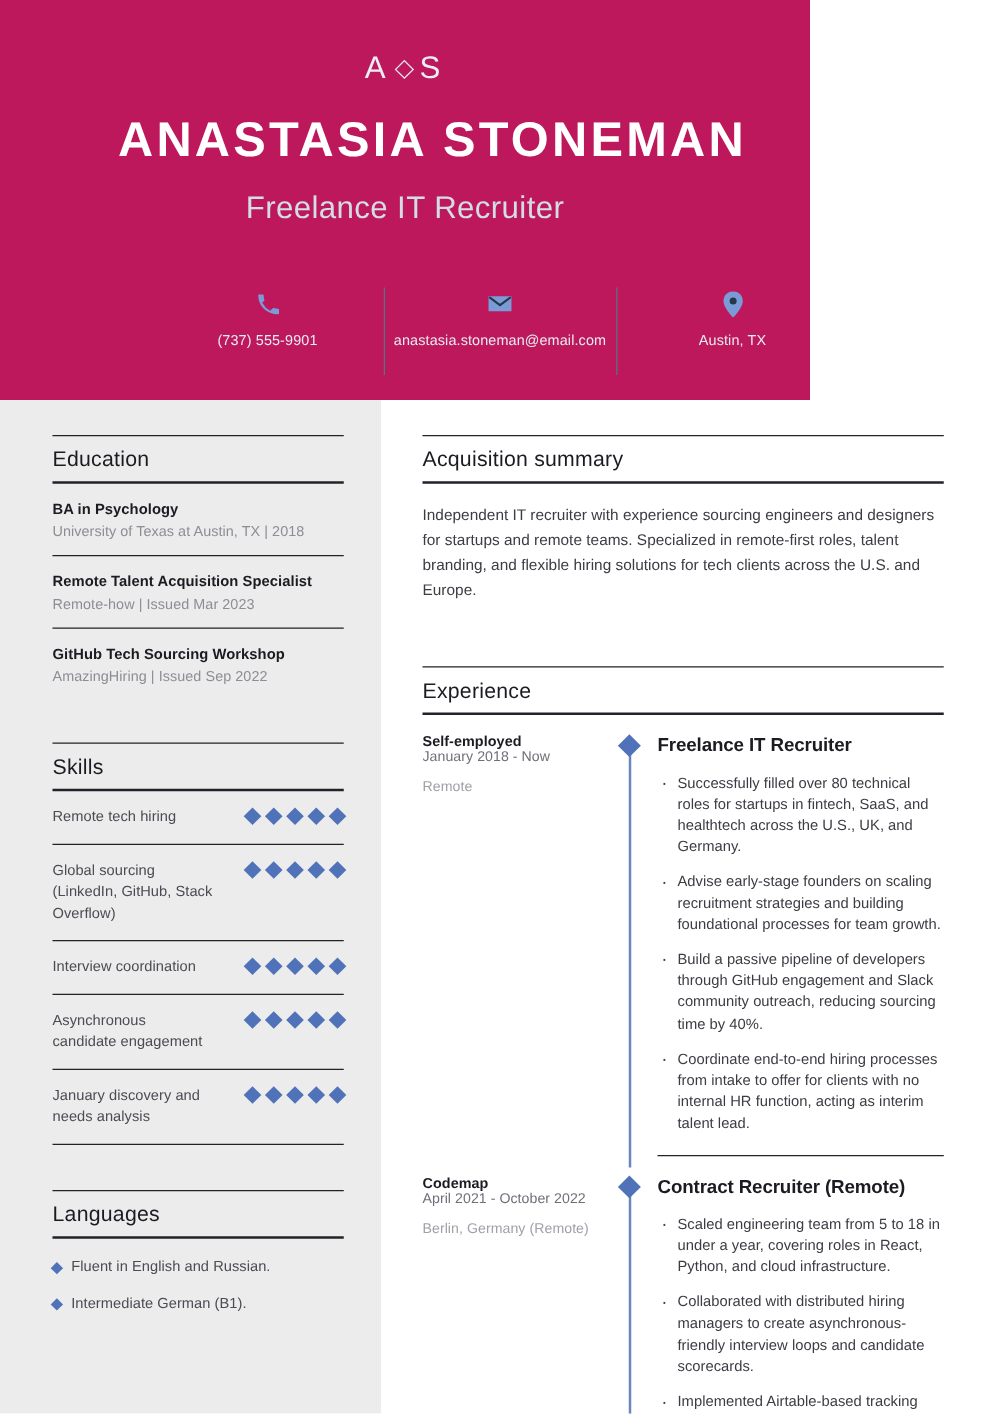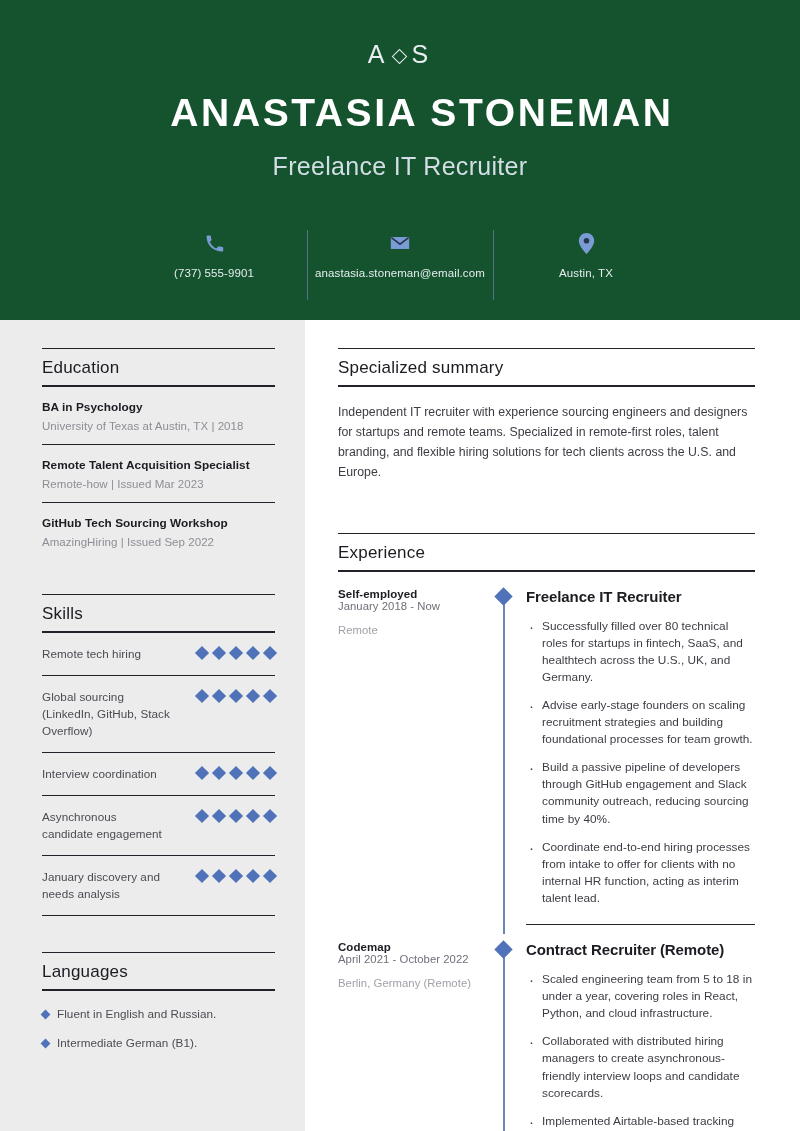--- a/index.html
+++ b/index.html
@@ -15,23 +15,23 @@
     width: 800px;
     height: 1131px;
     background: #ffffff;
     overflow: hidden;
   }
 
   
   .header {
     position: absolute;
     top: 0; left: 0;
-    width: 800px;
+    width: 648px;
     height: 320px;
-    background: #14532d;
+    background: #be185d;
     text-align: center;
     color: #ffffff;
   }
   .monogram {
     margin-top: 40px;
     font-size: 25px;
     font-weight: 300;
     letter-spacing: 4px;
     color: #e8eef3;
     font-family: "Liberation Sans", sans-serif;
@@ -434,21 +434,21 @@
           <span>Intermediate German (B1).</span>
         </div>
       </div>
     </div>
 
   </div>
 
   <div class="main">
 
     <div class="sec">
-      <h2>Specialized summary</h2>
+      <h2>Acquisition summary</h2>
     </div>
     <div class="summary-text">Independent IT recruiter with experience sourcing engineers and designers for startups and remote teams. Specialized in remote-first roles, talent branding, and flexible hiring solutions for tech clients across the U.S. and Europe.</div>
 
     <div class="exp-block">
       <div class="sec">
         <h2>Experience</h2>
       </div>
 
       <div class="exp-item">
         <div class="exp-left">

